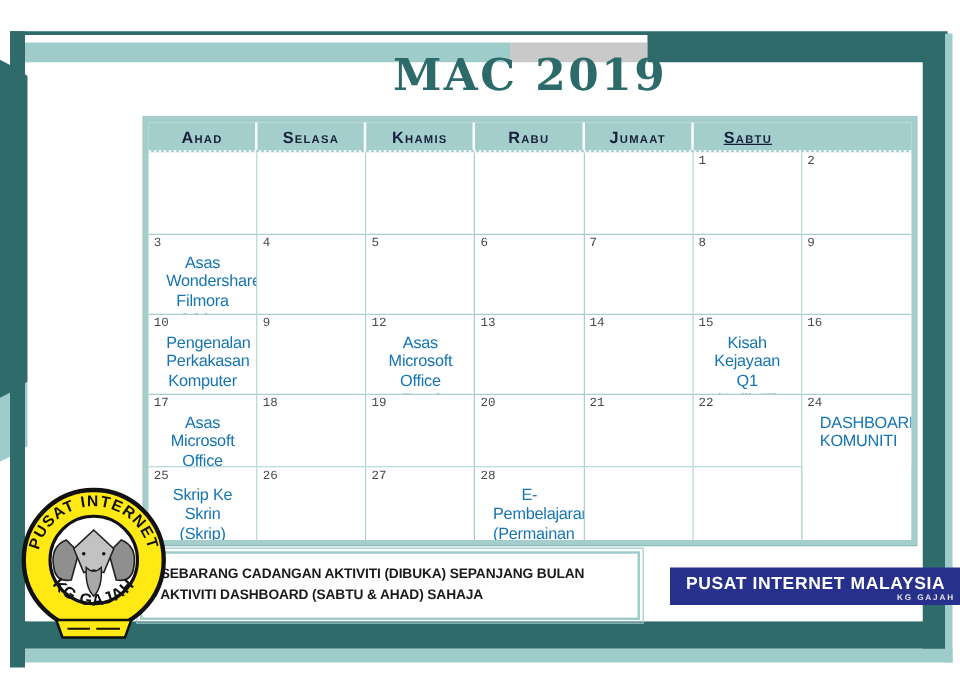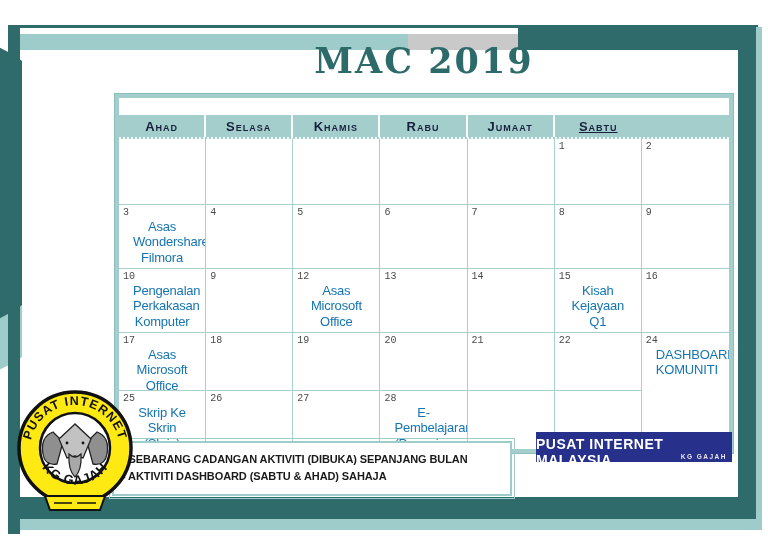--- a/index.html
+++ b/index.html
@@ -26,21 +26,21 @@
 
   
   .title { position:absolute; left:115px; top:40px; width:618px; z-index:4;
     text-align:center; font-family:"DejaVu Serif", serif; font-weight:bold;
     font-size:35px; letter-spacing:2px; color:#2d6b6b; }
 
   
   .grid { position:absolute; left:115px; top:94px; width:618px; z-index:4;
     border:4px solid #a4cecb; outline:1px solid #8cbcbc; background:#fff; }
   .hrow { display:grid; grid-template-columns:repeat(7,1fr); background:#a4cecb;
-    border-bottom:2px dotted #f0f8f8;margin-top:17px; }
+    border-bottom:2px dotted #f0f8f8; }
   .hcell { height:22px; display:flex; align-items:center; justify-content:center;
     font-variant:small-caps; font-weight:bold; font-size:13px; color:#17203c;
     letter-spacing:1px; border-right:2px solid #fbfdfd; }
   .hcell:last-child { border-right:none;text-decoration:underline; }
   .brow-wrap { display:grid; grid-template-columns:repeat(7,1fr);
     grid-template-rows:66px 64px 64px 58px 58px; }
   .cell { border-right:1px solid #a9cfcf; border-bottom:1px solid #a9cfcf;
     background:#fff; overflow:hidden; }
   .cell:nth-child(7n) { border-right:none; }
   .cell.lastrow { border-bottom:none; }
@@ -50,22 +50,22 @@
     font-size:13px; font-weight:normal; letter-spacing:-0.2px; line-height:1.18; color:#1574b2; }
 
   
   .notes { position:absolute; left:112px; top:441px; width:400px; height:55px; z-index:4;
     background:#fff; border:2px solid #9ecccb; outline:1px solid #9ecccb; outline-offset:2px;
     padding:8px 0 0 8px; }
   .note-line { font-size:11px; font-weight:bold; color:#1a1a1a; letter-spacing:-0.1px;
     line-height:1.55; }
 
   
-  .banner { position:absolute; left:536px; top:432px; width:196px; height:30px; z-index:4;
-    background:#27308a; color:#fff; }
+  .banner { position:absolute; left:536px; top:454px; width:233px; height:30px; z-index:4;
+    background:#27308a; color:#fff; text-align:center; }
   .banner-title { font-size:14px; font-weight:bold; letter-spacing:0.5px; padding-top:4px; }
   .banner-sub { position:absolute; right:5px; bottom:2px; font-size:6.5px; font-weight:bold;
     letter-spacing:1.5px; color:#e8e8e8; }
 
   
   .logo { position:absolute; left:14px; top:386px; width:122px; height:132px; z-index:5; }
 </style>
 </head>
 <body>
 

